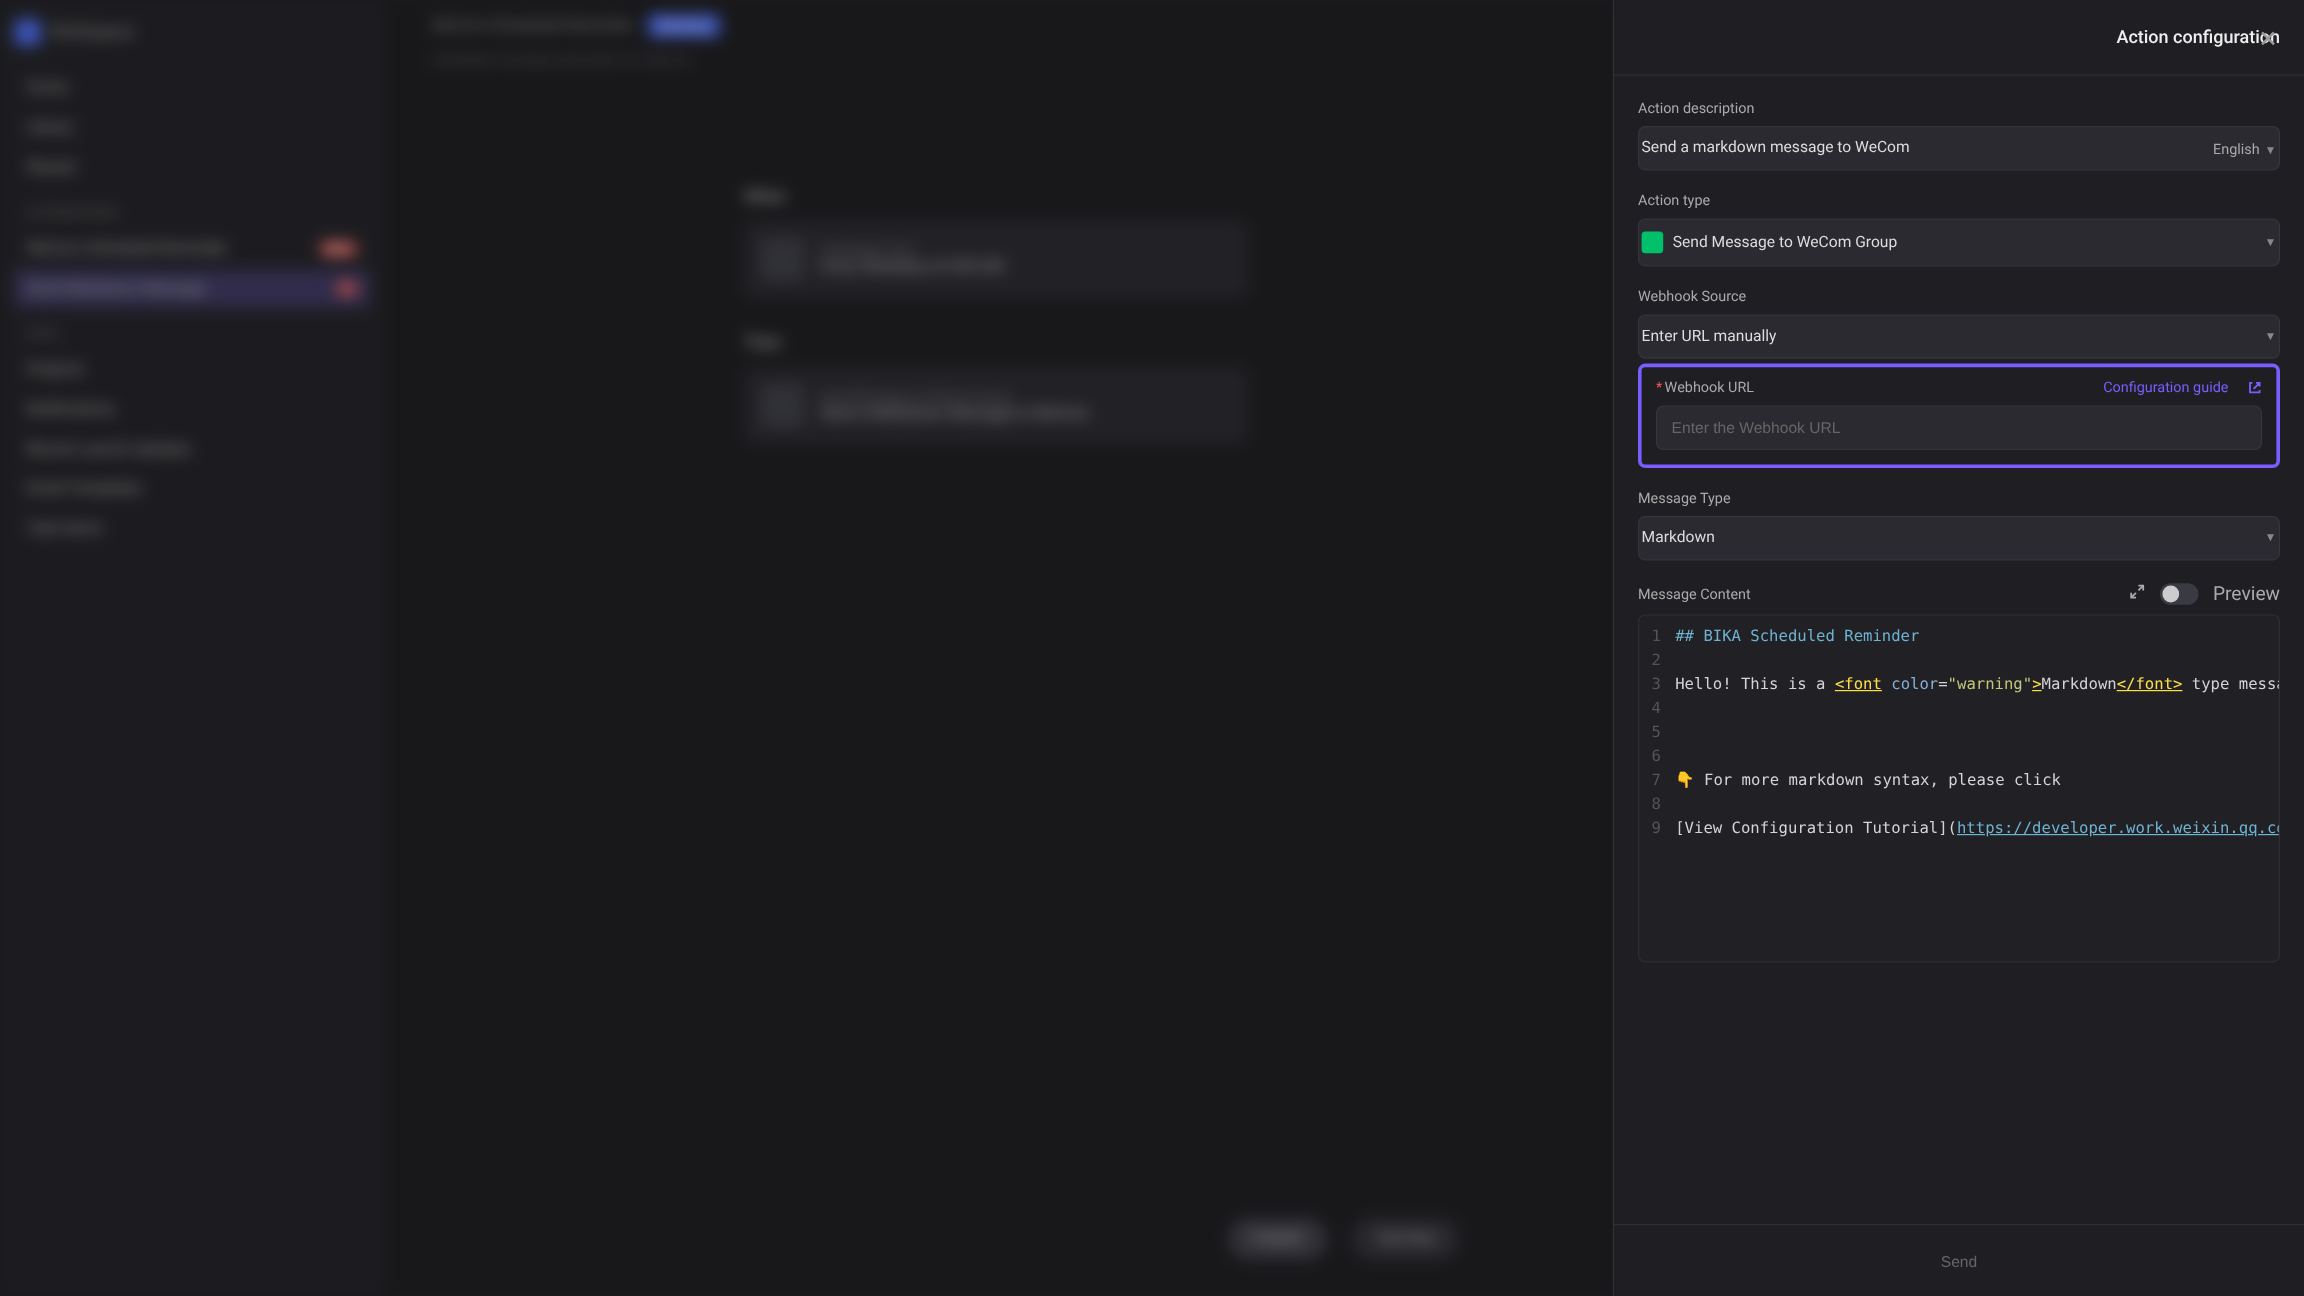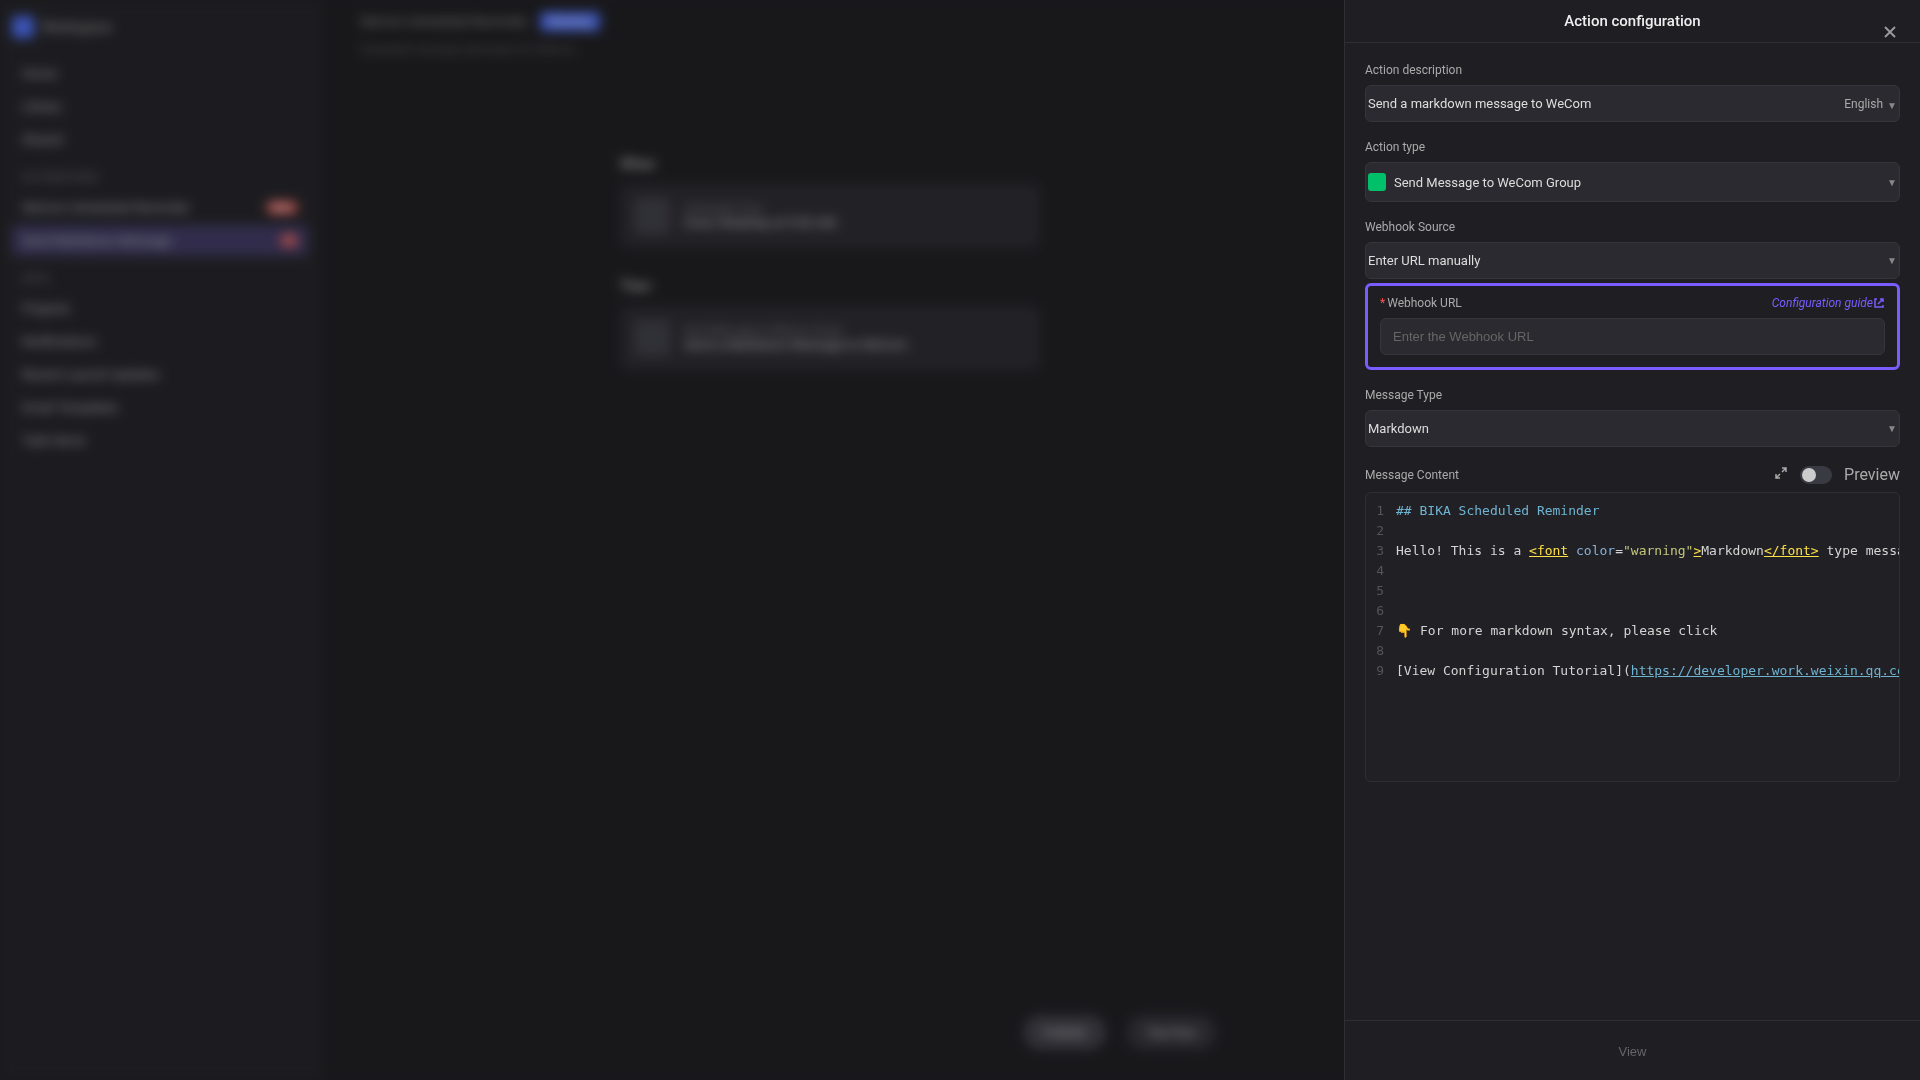--- a/index.html
+++ b/index.html
@@ -23,34 +23,34 @@
 .card-icon { width: 36px; height: 36px; background: #3a3a42; border-radius: 6px; }
 .card-text .ct1 { font-size: 11px; color: #888; }
 .card-text .ct2 { font-size: 13px; color: #ccc; }
 .bottom-bar { position: absolute; bottom: 30px; left: 50%; transform: translateX(-50%); display: flex; gap: 20px; align-items: center; }
 .bb-btn { background: #2e2e34; padding: 10px 20px; border-radius: 20px; font-size: 13px; color: #ccc; }
 .bb-btn.dark { background: #3a3a42; }
 .card-wrap { margin-left: 260px; }
 .section-label { margin-left: 260px; }
 
 .panel { position: absolute; right: 0; top: 0; width: 576px; height: 100%; background: #1f1f23; border-left: 1px solid #2e2e34; display: flex; flex-direction: column; z-index: 10; }
-.panel-header { display: flex; align-items: center; justify-content: center; padding: 12px 20px; border-bottom: 1px solid #2e2e34; position: relative; }
+.panel-header { display: flex; align-items: center; justify-content: flex-end; padding: 22px 20px; border-bottom: 1px solid #2e2e34; position: relative; }
 .panel-title { font-size: 15px; font-weight: 500; color: #eee; }
 .close-btn { position: absolute; right: 20px; top: 22px; width: 20px; height: 20px; cursor: pointer; color: #999; }
 .panel-body { flex: 1; overflow-y: auto; padding: 20px; }
 .field-label { font-size: 12px; color: #aaa; margin-bottom: 8px; display: flex; justify-content: space-between; align-items: center; }
 .field-label .req { color: #ff5252; margin-right: 2px; }
 .select-box, .input-box { background: #2a2a30; border: 1px solid #35353c; border-radius: 6px; padding: 10px 2px; font-size: 13px; color: #ddd; display: flex; align-items: center; justify-content: space-between; margin-bottom: 18px; cursor: pointer; }
 .select-box .left { display: flex; align-items: center; gap: 8px; }
 .lang-chip { display: flex; align-items: flex-end; gap: 4px; font-size: 12px; color: #aaa; }
 .chev { color: #888; font-size: 10px; }
 .wecom-icon { width: 18px; height: 18px; background: #00c06a; border-radius: 3px; display: inline-block; }
 .highlight-box { border: 3px solid #7a5cff; border-radius: 6px; padding: 10px 12px 12px; margin-bottom: 18px; margin-top: -6px; }
 .highlight-box .field-label { margin-bottom: 8px; }
-.config-link { color: #7a5cff; font-size: 12px; display: flex; align-items: center; gap: 0; cursor: pointer; font-style: italic; }
+.config-link { color: #7a5cff; font-size: 12px; display: flex; align-items: center; gap: 16px; cursor: pointer; }
 .url-input { background: #2a2a30; border: 1px solid #35353c; border-radius: 6px; padding: 10px 12px; font-size: 13px; color: #ddd; width: 100%; }
 .url-input::placeholder { color: #666; }
 .msg-header { display: flex; justify-content: space-between; align-items: center; margin-bottom: 8px; }
 .msg-actions { display: flex; align-items: center; gap: 12px; }
 .expand-icon { color: #aaa; cursor: pointer; }
 .toggle { width: 32px; height: 18px; background: #3a3a42; border-radius: 9px; position: relative; cursor: pointer; }
 .toggle::after { content: ""; position: absolute; width: 14px; height: 14px; background: #ccc; border-radius: 50%; top: 2px; left: 2px; }
 .preview-label { font-size: 16px; color: #aaa; }
 .code-editor { background: #212125; border: 1px solid #2e2e34; border-radius: 6px; font-family: "SF Mono", Monaco, Consolas, monospace; font-size: 13px; line-height: 20px; padding: 8px 0; min-height: 290px; }
 .code-line { display: flex; }
@@ -238,15 +238,15 @@
           <span class="line-num">8</span>
           <span class="line-content"></span>
         </div>
       <div class="code-line">
           <span class="line-num">9</span>
           <span class="line-content"><span>[View Configuration Tutorial](</span><span class="tok-link">https://developer.work.weixin.qq.com</span></span>
         </div>
     </div>
   </div>
   <div class="panel-footer">
-    <button class="save-btn">View</button>
+    <button class="save-btn">Send</button>
   </div>
 </div>
 
 </body></html>

